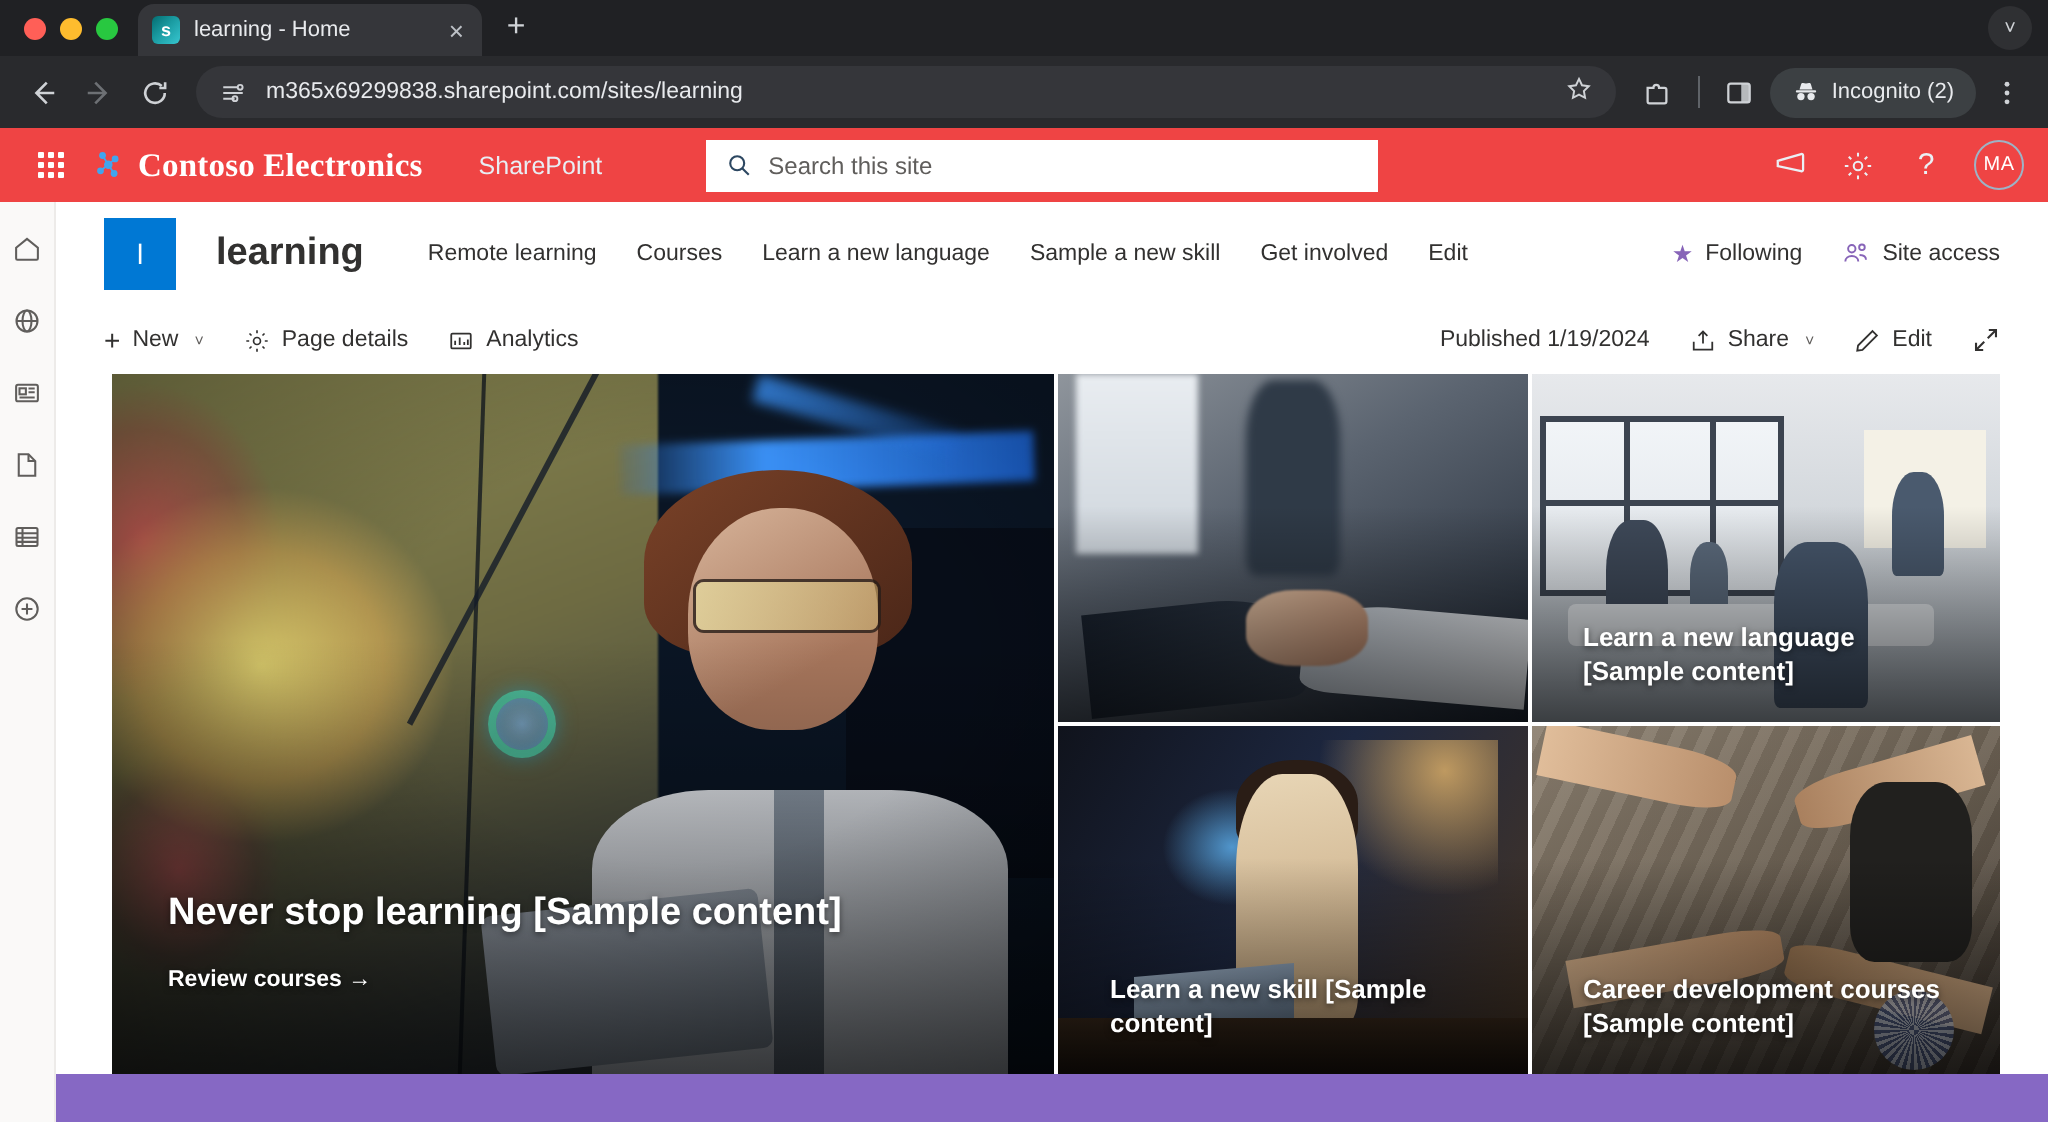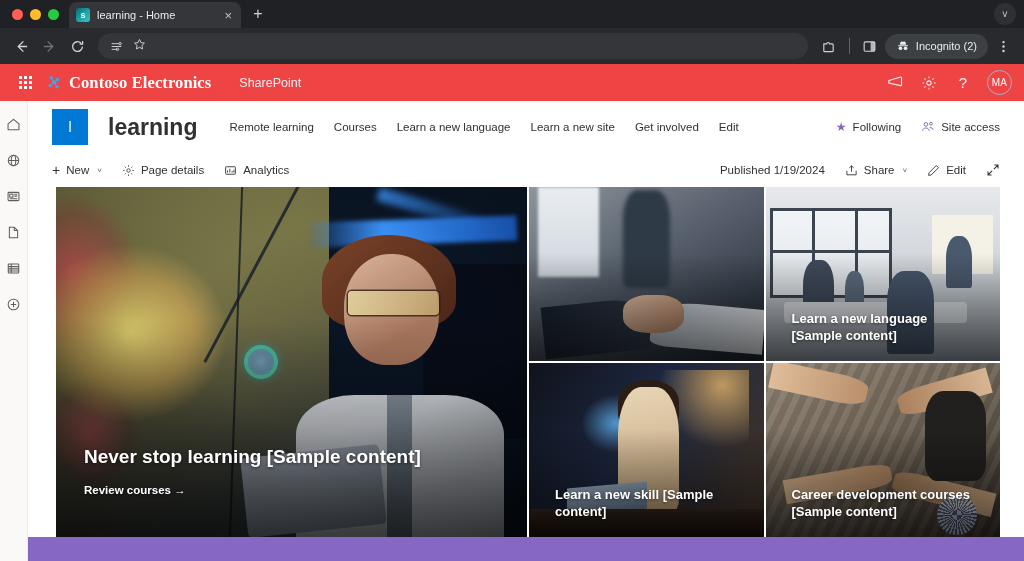--- a/index.html
+++ b/index.html
@@ -121,21 +121,21 @@
 
   .content { flex: 1; background: #fff; display: flex; flex-direction: column; min-width: 0; }
 
   
   .site-header { height: 52px; display: flex; align-items: center; padding: 0 0 0 24px; flex: 0 0 52px; }
   .site-logo {
     width: 36px; height: 36px; background: #0078d4; color: #fff;
     display: flex; align-items: center; justify-content: center;
     font-size: 14px; flex: 0 0 36px; cursor: pointer;
   }
-  .site-title { font-size: 23px; color: #323130; font-weight: 600; margin-left: 20px; cursor: pointer; }
+  .site-title { font-size: 19px; color: #323130; font-weight: 600; margin-left: 20px; cursor: pointer; }
   .site-nav { display: flex; align-items: center; gap: 20px; margin-left: 32px; }
   .site-nav a { font-size: 11.5px; color: #323130; text-decoration: none; cursor: pointer; white-space: nowrap; }
   .header-right { margin-left: auto; display: flex; align-items: center; gap: 20px; padding-right: 24px; }
   .hdr-act { display: flex; align-items: center; gap: 6px; font-size: 11.5px; color: #323130; cursor: pointer; white-space: nowrap; }
   .star { color: #8764b8; font-size: 12px; }
 
   
   .cmdbar {
     height: 34px; display: flex; align-items: center; padding: 0 24px;
     flex: 0 0 34px; gap: 20px;
@@ -311,20 +311,21 @@
       </svg>
     </div>
     <div class="omnibox">
       <span style="color:#cfd2d6;display:flex">
         <svg width="13" height="13" viewBox="0 0 16 16" fill="none" stroke="currentColor" stroke-width="1.2">
           <path d="M2 4.5h9M2 8h12M2 11.5h7"></path>
           <circle cx="12.4" cy="4.5" r="1.5"></circle>
             <circle cx="9.2" cy="11.5" r="1.5"></circle>
         </svg>
       </span>
+      <span class="omni-url">m365x69299838.sharepoint.com/sites/learning</span>
       <span class="omni-star">
         <svg width="13" height="13" viewBox="0 0 16 16" fill="none" stroke="currentColor" stroke-width="1.2">
           <path d="M8 1.8l1.85 3.9 4.15.57-3 2.96.73 4.2L8 11.45l-3.73 1.98.73-4.2-3-2.96 4.15-.57z"></path>
         </svg>
       </span>
     </div>
     <div class="tb-btn">
       <svg width="15" height="15" viewBox="0 0 16 16" fill="none" stroke="currentColor" stroke-width="1.2">
         <path d="M3 5.2h3.1a1.5 1.5 0 1 1 3 0H12a1 1 0 0 1 1 1v6.3a1 1 0 0 1-1 1H4a1 1 0 0 1-1-1z"></path>
       </svg>
@@ -379,20 +380,29 @@
               <circle cx="13.6" cy="6.4" r="2"></circle>
             <circle cx="5.0" cy="13.4" r="2"></circle>
               <circle cx="13.0" cy="15.0" r="2"></circle>
             <circle cx="9.6" cy="9.8" r="2.5"></circle>
             <path d="M9.6 9.8 6.2 4.4M9.6 9.8l4-3.4M9.6 9.8l-4.6 3.6M9.6 9.8l3.4 5.2" stroke="#41a5ee" stroke-width="1.1"></path>
           </svg>
         </span>
         <span class="brand-name">Contoso Electronics</span>
       </div>
       <div class="suite-app">SharePoint</div>
+      <div class="sp-search">
+        <span style="display:flex;color:#2c4761">
+          <svg width="13" height="13" viewBox="0 0 16 16" fill="none" stroke="currentColor" stroke-width="1.3">
+            <circle cx="6.9" cy="6.9" r="4.3"></circle>
+              <path d="M10.1 10.1 14 14"></path>
+          </svg>
+        </span>
+        <input type="text" placeholder="Search this site" style="">
+      </div>
       <div class="suite-right">
         <span class="suite-ico">
           <svg width="17" height="17" viewBox="0 0 18 18" fill="none" stroke="currentColor" stroke-width="1.2">
             <path d="M2 6.8 14.4 3.2c.5-.15 1 .22 1 .75v7.6c0 .55-.55.92-1.05.72L2 9.6z"></path>
           </svg>
         </span>
         <span class="suite-ico">
           <svg width="16" height="16" viewBox="0 0 18 18" fill="none" stroke="currentColor" stroke-width="1.15">
             <circle cx="9" cy="9" r="2.4"></circle>
             <path d="M9 1.6v2M9 14.4v2M1.6 9h2M14.4 9h2M3.8 3.8l1.4 1.4M12.8 12.8l1.4 1.4M14.2 3.8l-1.4 1.4M5.2 12.8l-1.4 1.4"></path>
@@ -447,21 +457,21 @@
 
       <div class="content">
 
         <div class="site-header">
           <div class="site-logo">l</div>
           <div class="site-title">learning</div>
           <nav class="site-nav">
             <a>Remote learning</a>
             <a>Courses</a>
             <a>Learn a new language</a>
-            <a>Learn a new site</a>
+            <a>Sample a new skill</a>
             <a>Get involved</a>
             <a>Edit</a>
           </nav>
           <div class="header-right">
             <div class="hdr-act">
               <span class="star">★</span>
               <span>Following</span>
             </div>
             <div class="hdr-act">
               <span style="display:flex;color:#8764b8">

